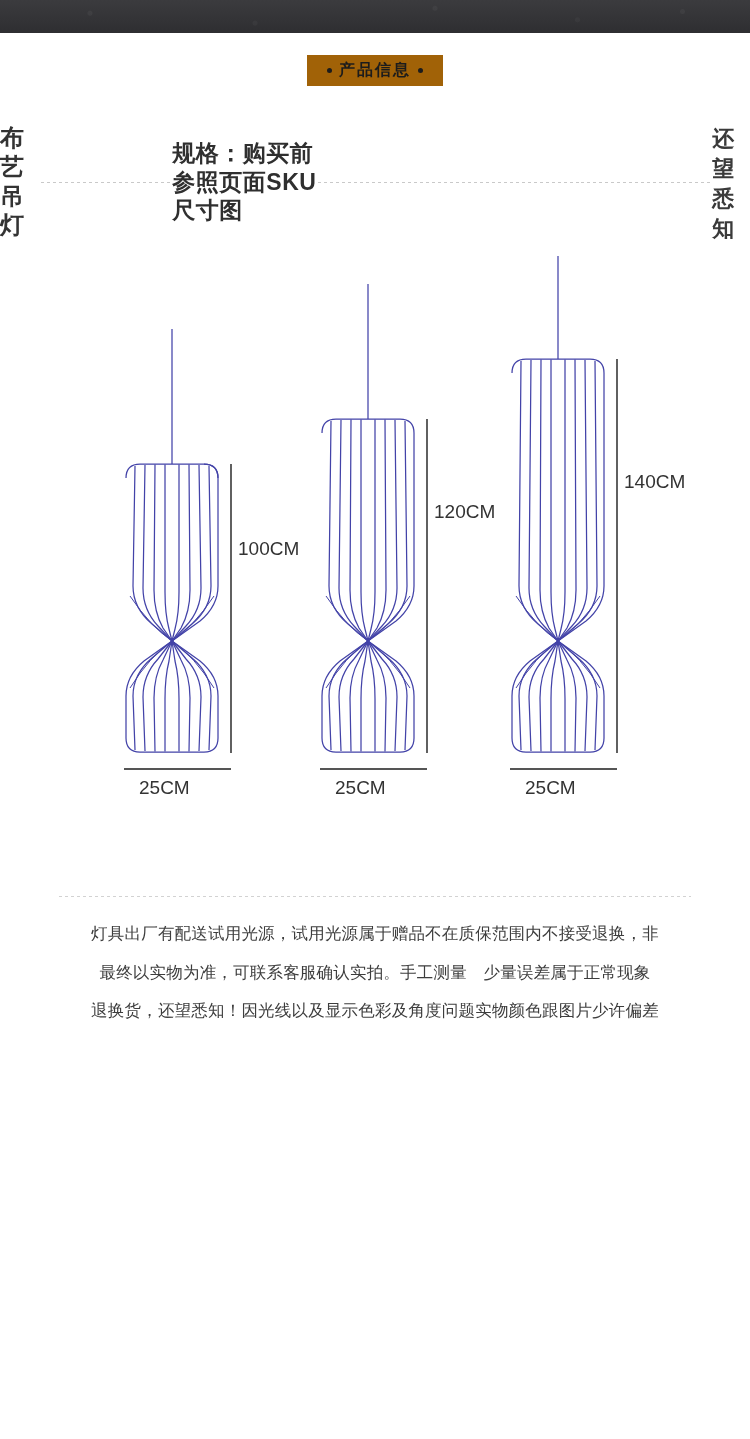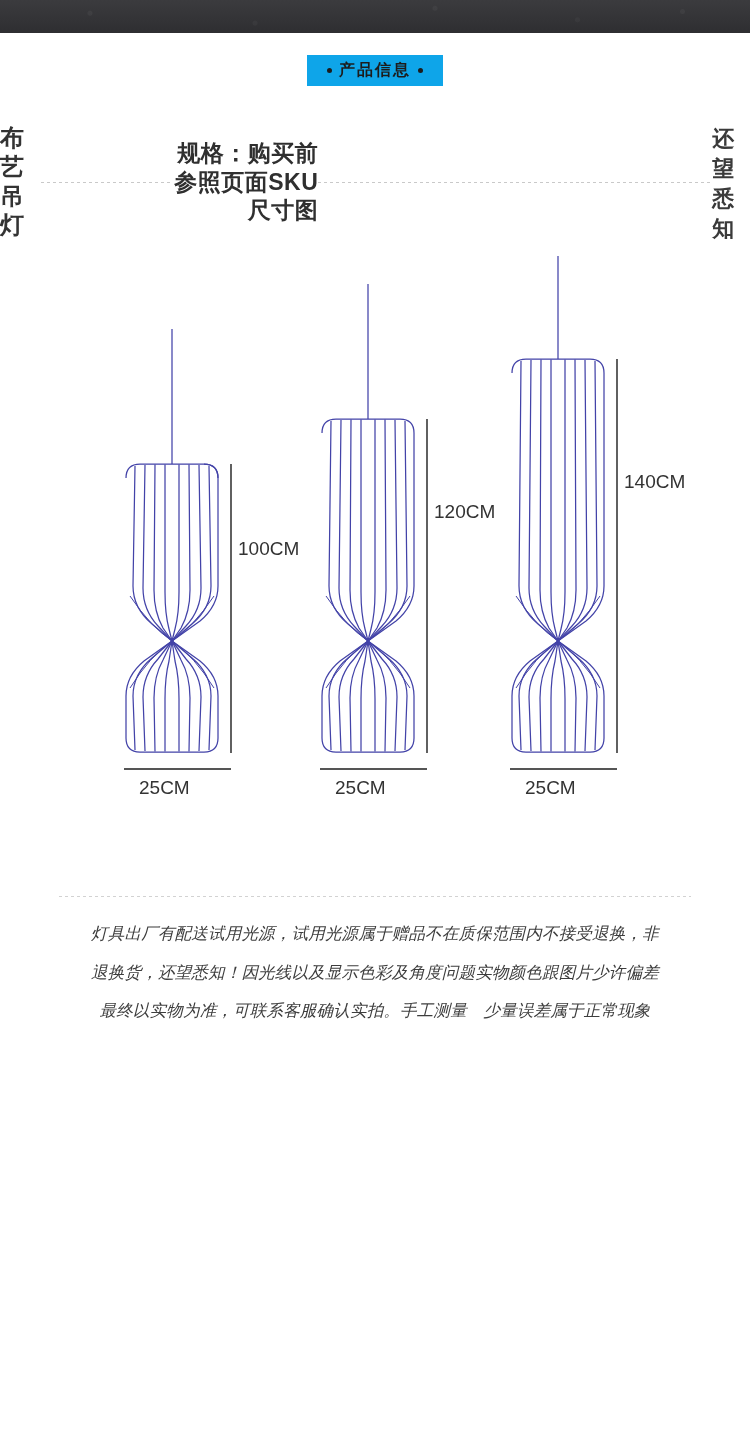--- a/index.html
+++ b/index.html
@@ -30,21 +30,21 @@
       linear-gradient(180deg, #3b3b3e 0%, #343437 55%, #2e2e31 100%);
   }
 
   
   .badge-row {
     display: flex;
     justify-content: center;
     margin-top: 22px;
   }
   .badge {
-    background: #0ea5e9;
+    background: #a16207;
     color: #1c1c1c;
     font-size: 16px;
     font-weight: 700;
     letter-spacing: 2px;
     padding: 7px 20px 8px 20px;
     display: flex;
     align-items: center;
     gap: 7px;
     line-height: 1;
     text-align: right;
@@ -79,21 +79,21 @@
     background-image: linear-gradient(to right, #c9c9c9 0, #c9c9c9 3px, transparent 3px, transparent 6px);
     background-size: 6px 1px;
     background-repeat: repeat-x;
   }
   .spec-line {
     font-size: 23px;
     font-weight: 700;
     color: #2f2f2f;
     letter-spacing: 0.5px;
     line-height: 1.25;
-    text-align: right;
+    text-align: left;
   }
   .size-heading {
     font-size: 22px;
     font-weight: 700;
     color: #3a3a3a;
     letter-spacing: 1px;
     margin-top: 4px;
   }
 
   
@@ -113,21 +113,20 @@
     height: 1px;
     margin: 0 auto;
     background-image: linear-gradient(to right, #d2d2d2 0, #d2d2d2 3px, transparent 3px, transparent 6px);
     background-size: 6px 1px;
     background-repeat: repeat-x;
   }
   .note {
     width: 610px;
     margin: 26px auto 0 auto;
     text-align: center;
-    font-style: italic;
   }
   .note p {
     margin: 0 0 18px 0;
     font-size: 16.5px;
     line-height: 1.25;
     color: #3d3d3d;
     letter-spacing: 0.2px;
   }
   .note p:last-child { margin-bottom: 0; }
 </style>
@@ -261,15 +260,15 @@
     <text x="624" y="232" font-family="'Liberation Sans',sans-serif" font-size="19" fill="#333333">140CM</text>
     <line x1="510" y1="513" x2="617" y2="513" stroke="#1d1d1d" stroke-width="1.4"></line>
     <text x="525" y="538" font-family="'Liberation Sans',sans-serif" font-size="19" fill="#333333">25CM</text>
   </svg>
 </div>
 
 <div class="note-divider"></div>
 
 <div class="note">
   <p>灯具出厂有配送试用光源，试用光源属于赠品不在质保范围内不接受退换，非</p>
+  <p>最终以实物为准，可联系客服确认实拍。手工测量　少量误差属于正常现象</p>
   <p>退换货，还望悉知！因光线以及显示色彩及角度问题实物颜色跟图片少许偏差</p>
-  <p>最终以实物为准，可联系客服确认实拍。手工测量　少量误差属于正常现象</p>
 </div>
 
 </body></html>

